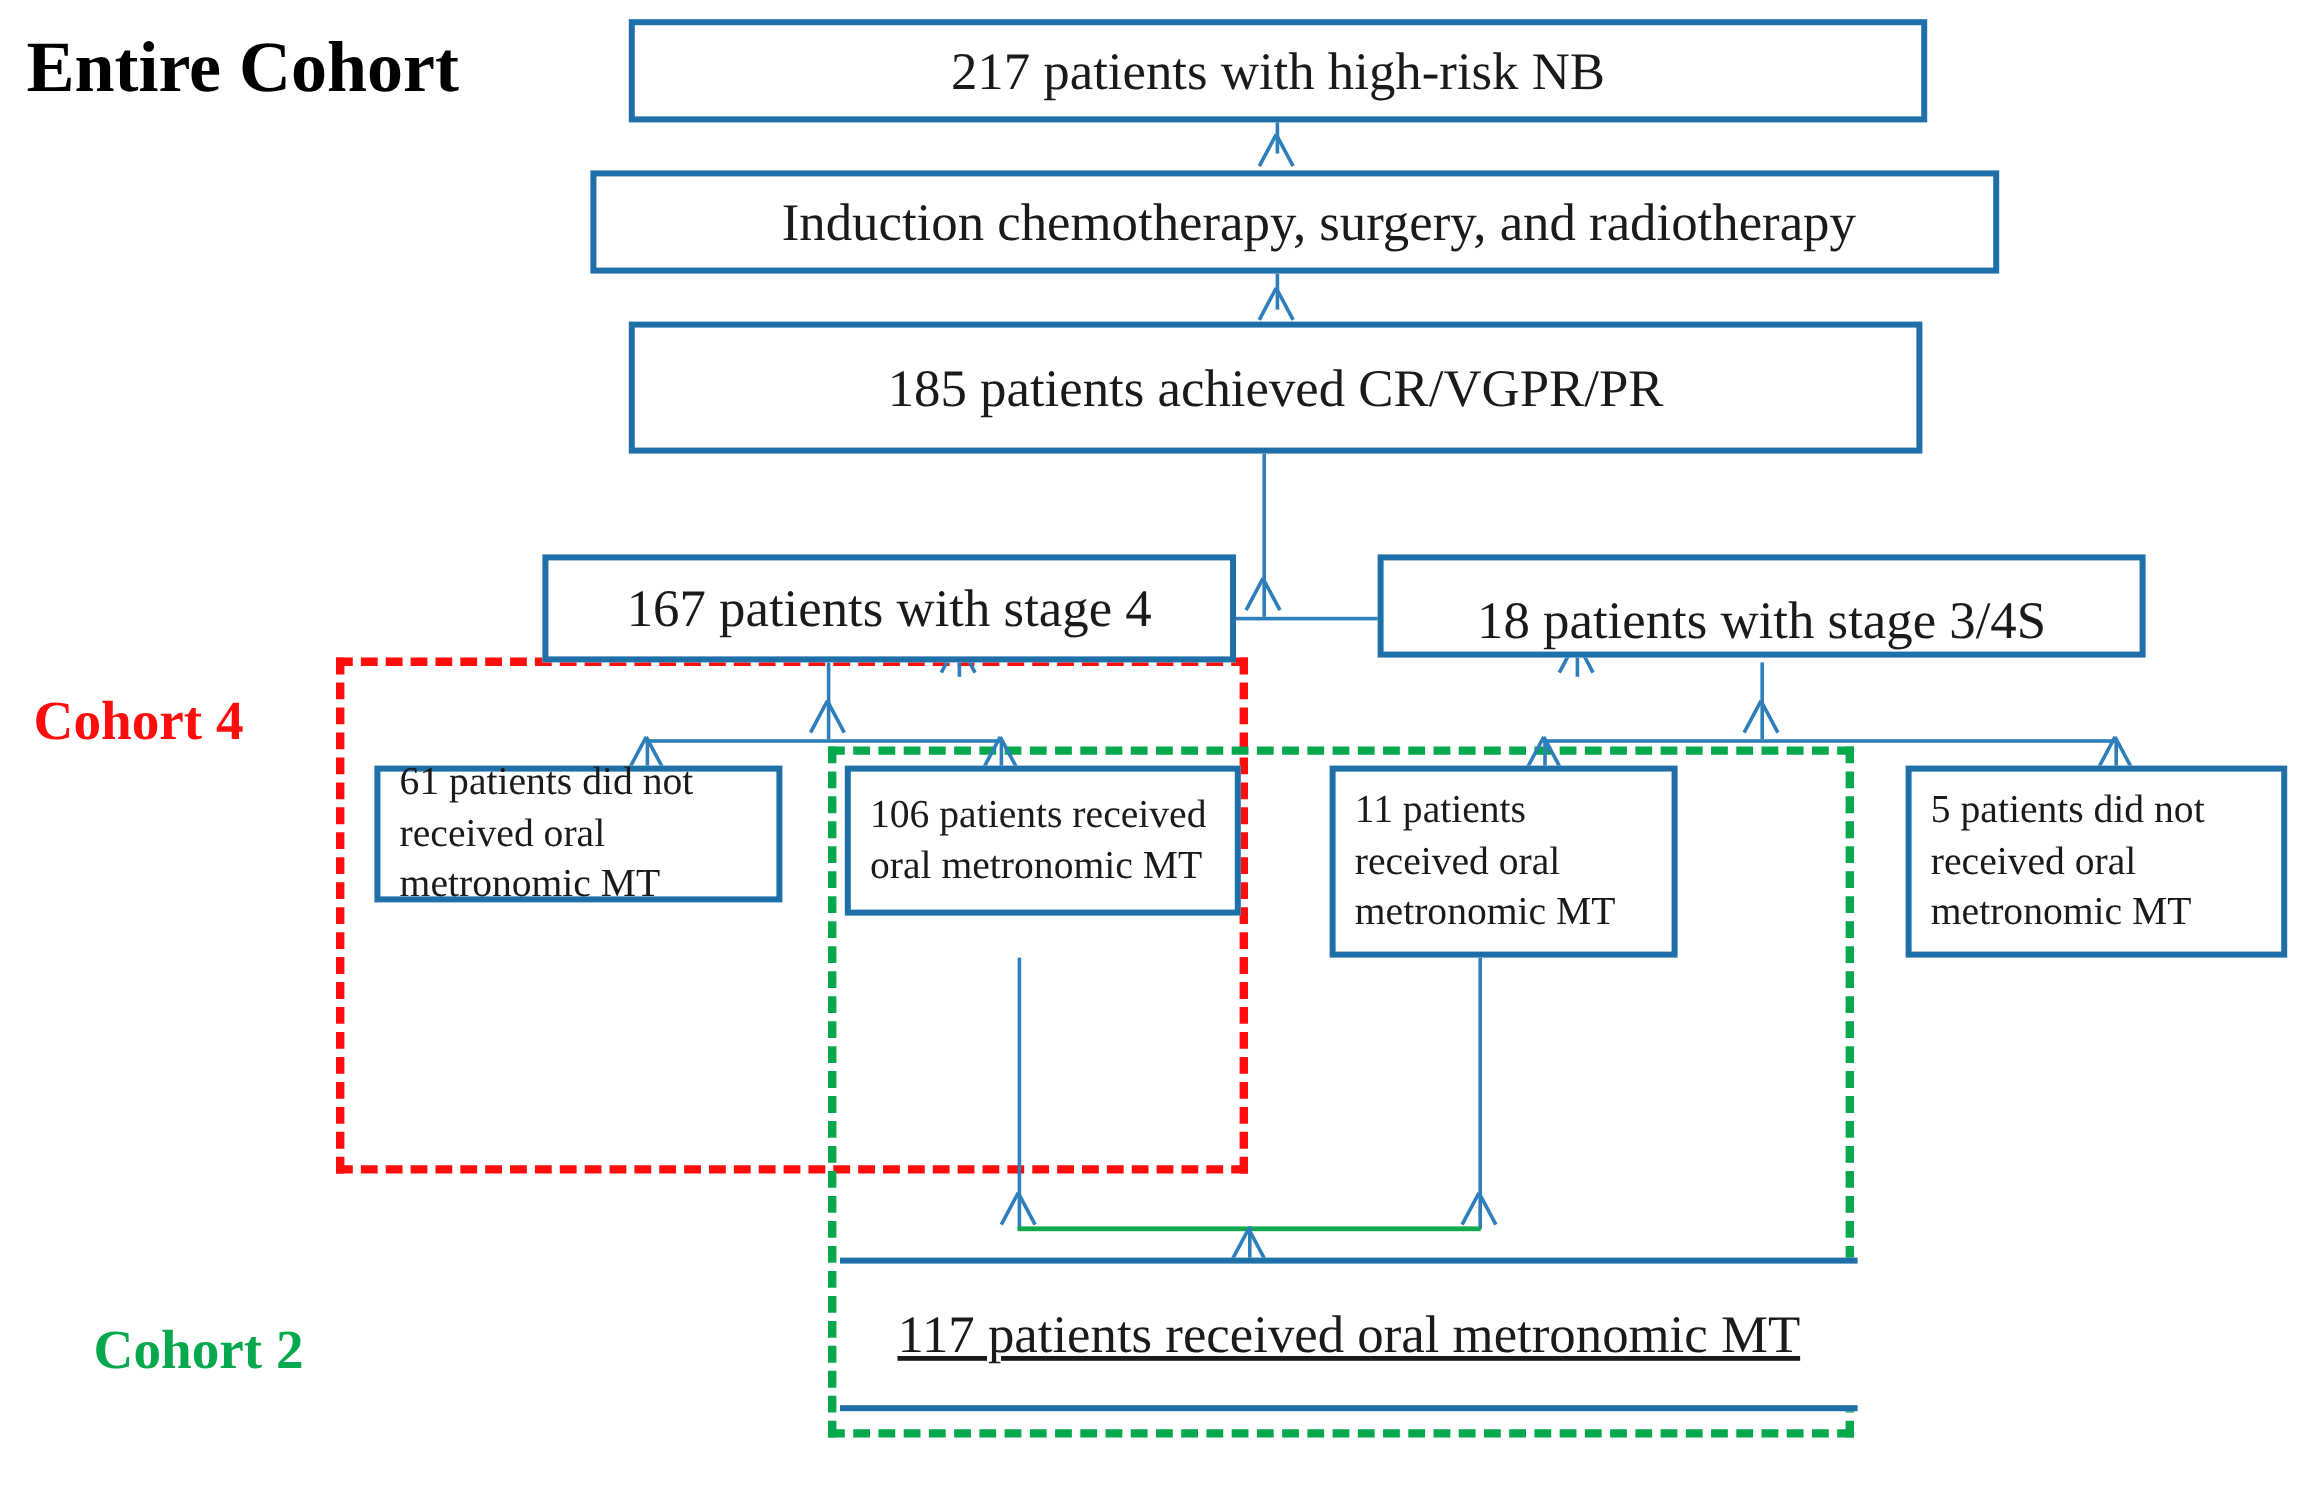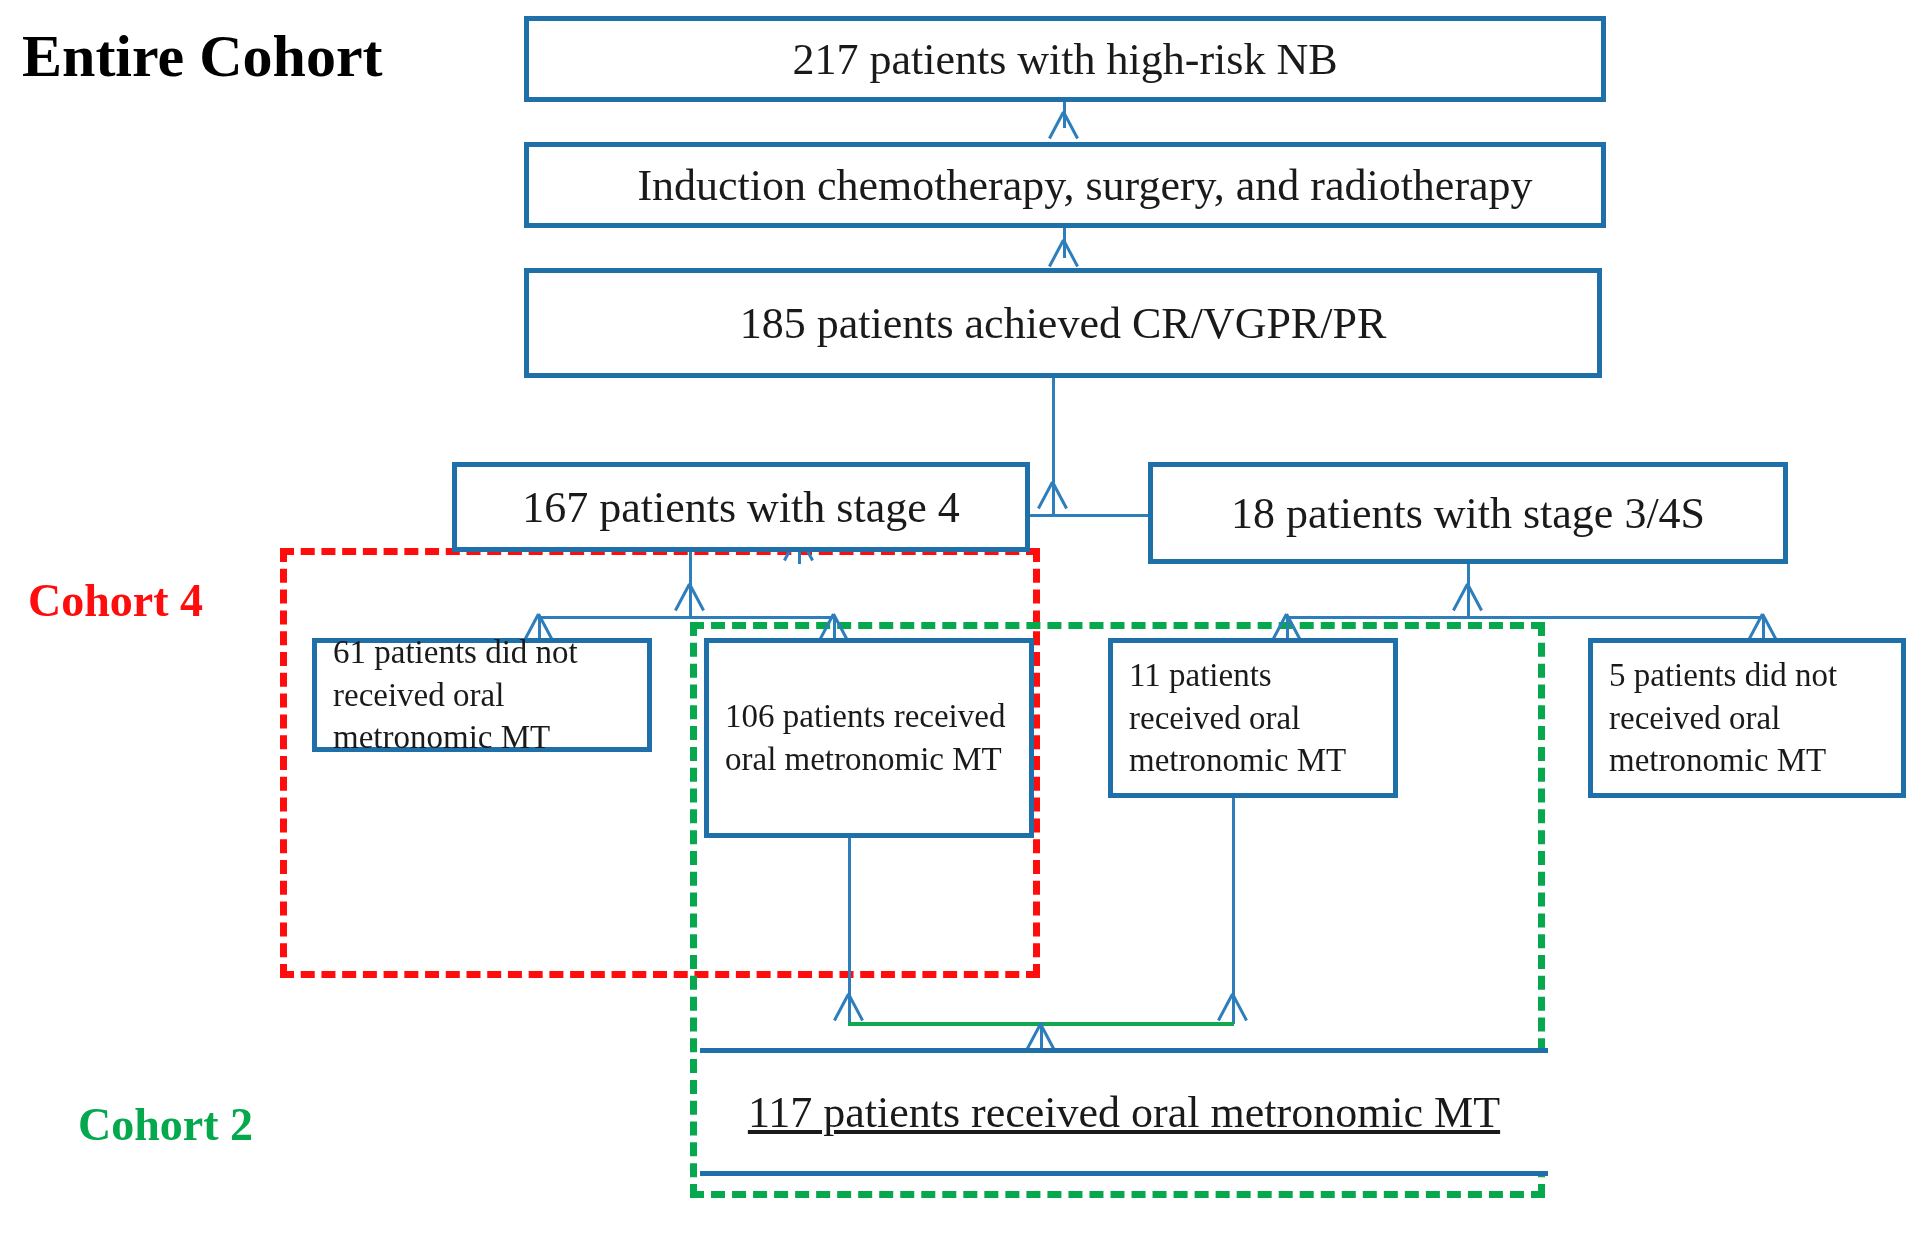--- a/index.html
+++ b/index.html
@@ -71,26 +71,26 @@
     padding-left: 16px;
     padding-right: 8px;
     line-height: 1.30;
   }
 
   .big-text   { font-size: 44px; }
   .small-text { font-size: 33px; }
 
   
   #box-217       { left: 524px;  top: 16px;   width: 1082px; height: 86px; }
-  #box-induction { left: 524px;  top: 142px;  width: 1082px; height: 86px; padding-left: 40px; }
+  #box-induction { left: 492px;  top: 142px;  width: 1174px; height: 86px; padding-left: 40px; }
   #box-185       { left: 524px;  top: 268px;  width: 1078px; height: 110px; }
   #box-stage4    { left: 452px;  top: 462px;  width: 578px;  height: 90px; }
-  #box-stage34s  { left: 1148px; top: 462px;  width: 640px;  height: 102px; }
+  #box-stage34s  { left: 1148px; top: 462px;  width: 640px;  height: 86px; align-items: flex-end; }
   #box-61        { left: 312px;  top: 638px;  width: 340px;  height: 114px; }
-  #box-106       { left: 704px;  top: 638px;  width: 330px;  height: 200px; }
+  #box-106       { left: 704px;  top: 638px;  width: 330px;  height: 125px; }
   #box-11        { left: 1108px; top: 638px;  width: 290px;  height: 160px; }
   #box-7         { left: 1588px; top: 638px;  width: 318px;  height: 160px; }
   #box-117       { left: 700px;  top: 1048px; width: 848px;  height: 128px;
                    border-left: none; border-right: none; }
   #box-117 .txt  { text-align: center; text-decoration: underline; }
 
   
   .dashed-frame {
     position: absolute;
     box-sizing: border-box;

